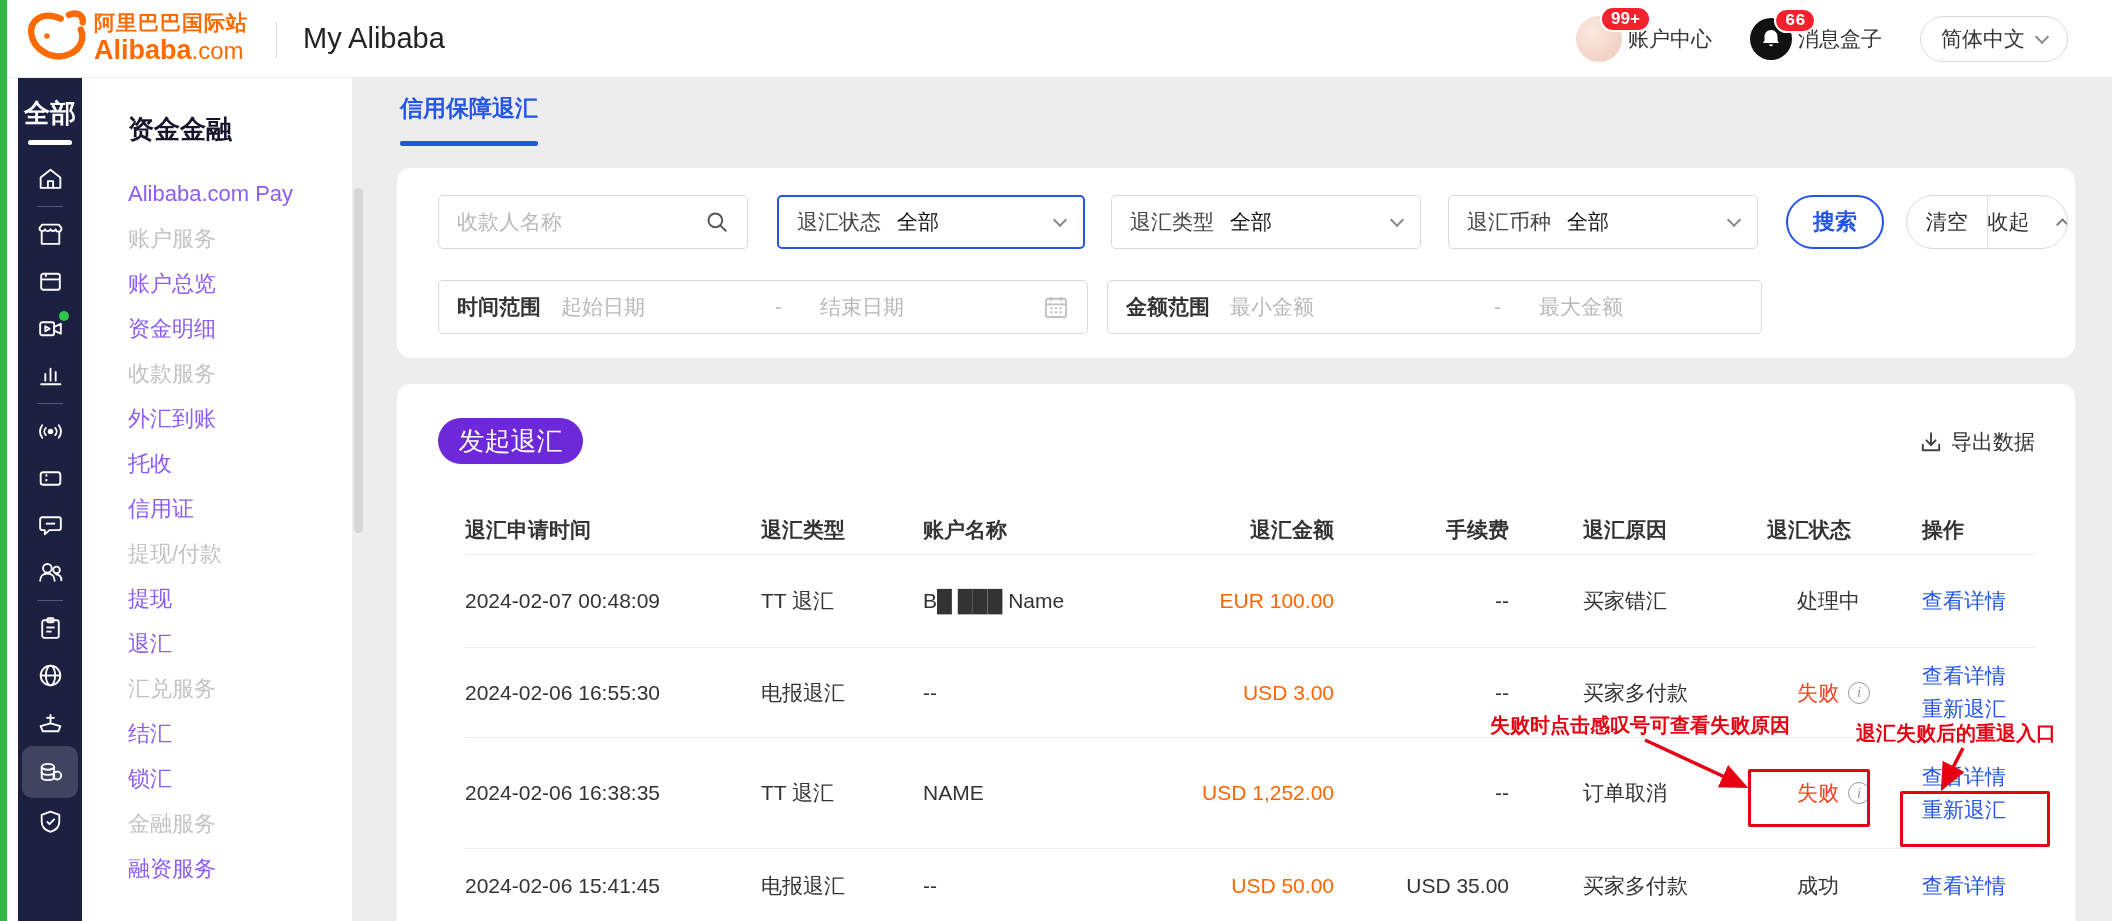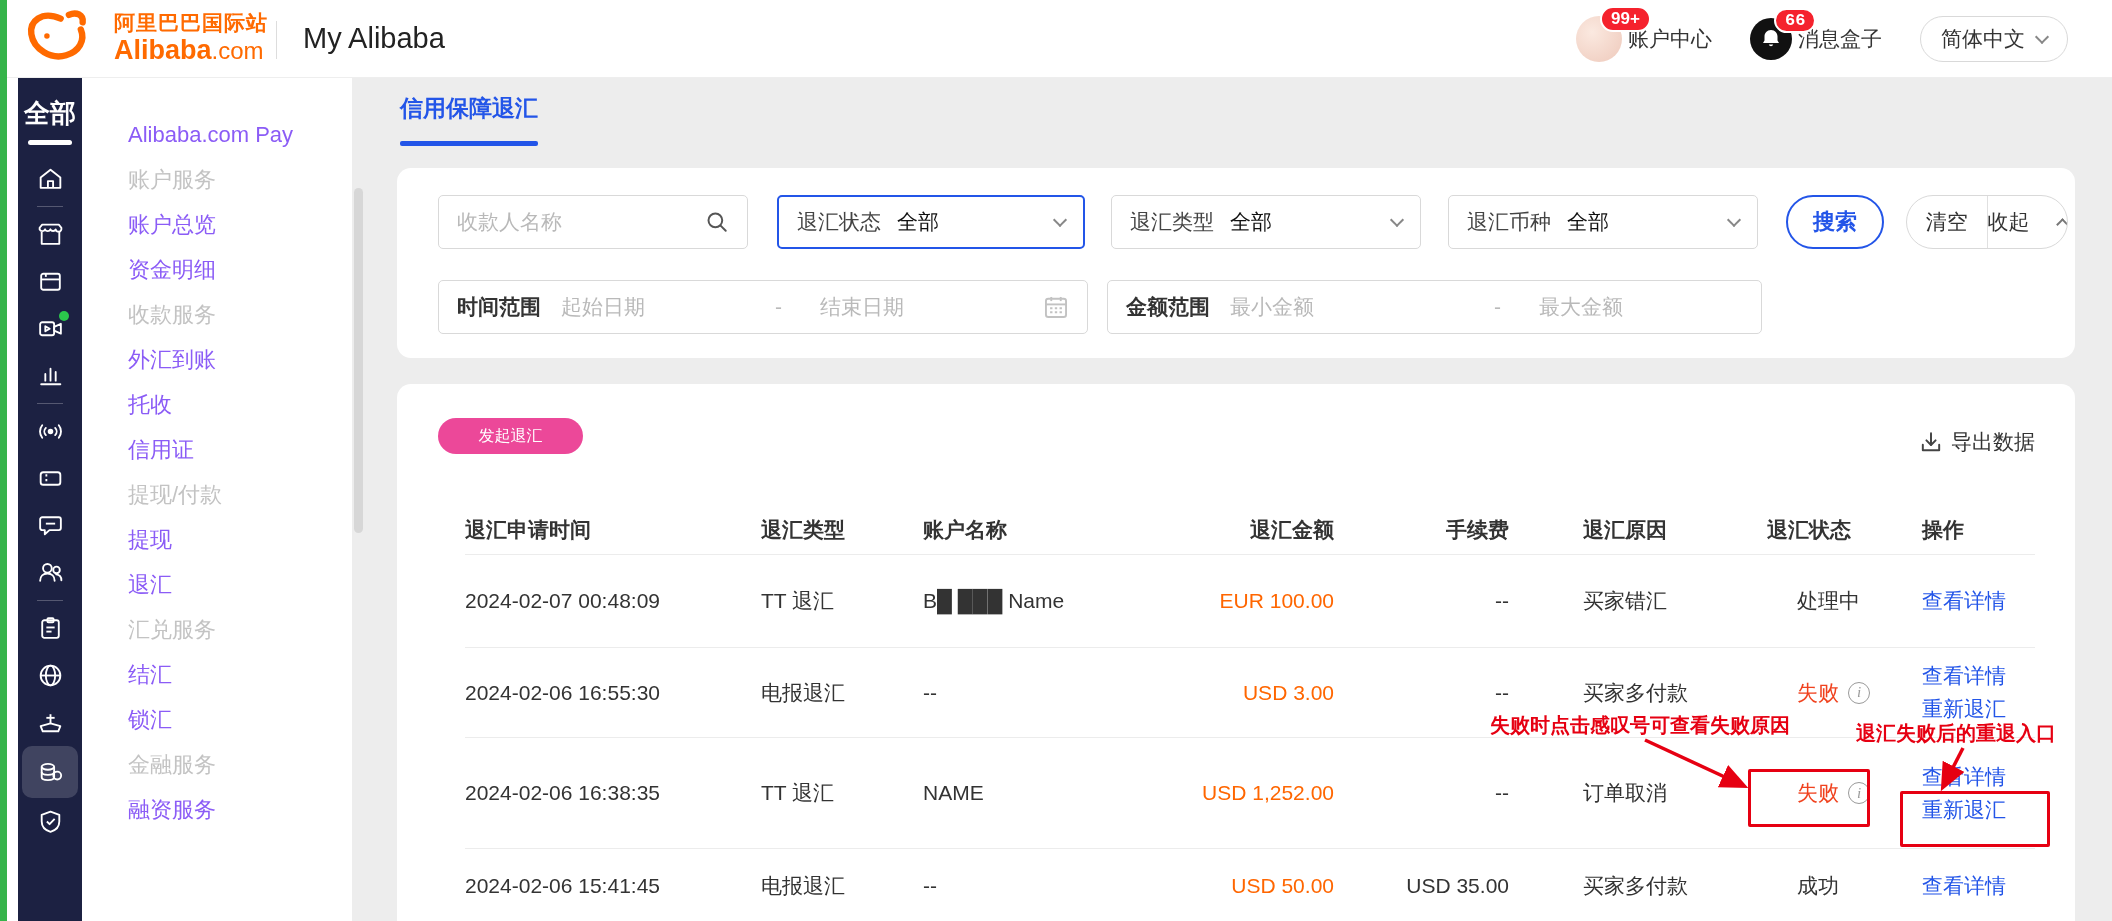--- a/index.html
+++ b/index.html
@@ -7,21 +7,21 @@
     font-family:"Liberation Sans","DejaVu Sans",sans-serif; color:#333; }
   .page { position:relative; width:2112px; height:921px; }
 
   
   .green-edge { position:absolute; left:0; top:0; width:7px; height:921px; background:#35b44a; z-index:60; }
   .edge-white { position:absolute; left:7px; top:0; width:11px; height:921px; background:#fff; z-index:5; }
 
   
   .header { position:absolute; left:0; top:0; width:2112px; height:78px; background:#fff;
     border-bottom:1px solid #eeeeee; z-index:40; }
-  .logo { position:absolute; left:24px; top:8px; display:flex; align-items:center; gap:24px; }
+  .logo { position:absolute; left:24px; top:8px; display:flex; align-items:center; gap:4px; }
   .logo-cn { font-size:21px; font-weight:bold; color:#ff6a00; letter-spacing:1px; }
   .logo-en { font-size:27px; font-weight:bold; color:#ff6a00; line-height:1.0; }
   .logo-en .com { font-weight:normal; font-size:24px; }
   .hdr-divider { position:absolute; left:276px; top:21px; width:1px; height:38px; background:#ddd; }
   .hdr-title { position:absolute; left:303px; top:22px; font-size:29px; color:#222; font-weight:500; }
   .hdr-right { position:absolute; right:44px; top:0; height:78px; display:flex; align-items:center; gap:38px; }
   .hdr-item { display:flex; align-items:center; gap:6px; font-size:21px; color:#333; cursor:pointer; }
   .avatar { position:relative; width:46px; height:46px; border-radius:50%;
     background:radial-gradient(circle at 35% 35%, #fbe9e0, #eec9bb); }
   .bellwrap { position:relative; width:42px; height:42px; border-radius:50%; background:#111;
@@ -78,22 +78,22 @@
     border-radius:27px; display:flex; background:#fff; overflow:hidden; }
   .pill-seg { flex:1; display:flex; align-items:center; justify-content:center; gap:6px; font-size:21px;
     color:#333; cursor:pointer; }
   .pill-seg + .pill-seg { border-left:1px solid #e0e0e0;justify-content:space-between; }
   .caret-up { width:9px; height:9px; border-left:2px solid #777; border-top:2px solid #777;
     transform:rotate(45deg); margin-top:5px; }
 
   
   .tcard { position:absolute; left:397px; top:384px; width:1678px; height:537px; background:#fff;
     border-radius:14px 14px 0 0; }
-  .btn-create { position:absolute; left:41px; top:34px; width:145px; height:36px; background:#ec4899;
-    color:#fff; font-size:16px; border:none; border-radius:23px; display:flex; align-items:center;
+  .btn-create { position:absolute; left:41px; top:34px; width:145px; height:46px; background:#6d28d9;
+    color:#fff; font-size:26px; border:none; border-radius:23px; display:flex; align-items:center;
     justify-content:center; cursor:pointer; }
   .export { position:absolute; right:40px; top:44px; display:flex; align-items:center; gap:8px;
     font-size:21px; color:#333; cursor:pointer; }
   .tbl { position:absolute; left:68px; right:40px; top:121px; }
   .trow { display:grid; grid-template-columns:296px 162px 241px 170px 175px 258px 155px 1fr;
     align-items:center; border-bottom:1px solid #ececec; font-size:21px; }
   .trow.thead { height:50px; font-weight:bold; color:#333; }
   .c-amt, .c-fee { text-align:right; }
   .c-reason { padding-left:74px; }
   .r1 { height:93px; } .r2 { height:90px; } .r3 { height:111px; } .r4 { height:73px; border-bottom:none; }
@@ -263,20 +263,21 @@
     </div>
     <div class="rail-ic">
       <svg viewBox="0 0 28 28" fill="none" stroke="#fff" stroke-width="1.8" stroke-linejoin="round">
           <path d="M14 4.5 L22.5 7.5 V14 C22.5 19 19 22.5 14 24 C9 22.5 5.5 19 5.5 14 V7.5 Z"></path>
           <path d="M10.5 14 l2.6 2.6 L18 11.5"></path>
         </svg>
     </div>
   </div>
 
   <div class="sidebar">
+    <div class="side-head">资金金融</div>
     <div class="side-item s-link">Alibaba.com Pay</div>
     <div class="side-item s-section">账户服务</div>
     <div class="side-item s-link">账户总览</div>
     <div class="side-item s-link">资金明细</div>
     <div class="side-item s-section">收款服务</div>
     <div class="side-item s-link">外汇到账</div>
     <div class="side-item s-link">托收</div>
     <div class="side-item s-link">信用证</div>
     <div class="side-item s-section">提现/付款</div>
     <div class="side-item s-link">提现</div>

